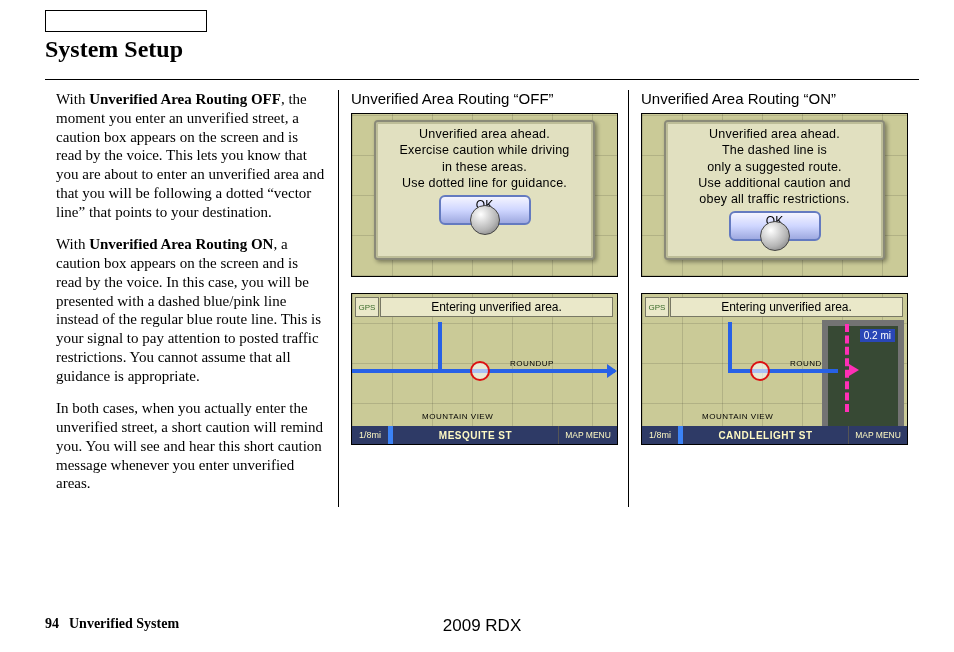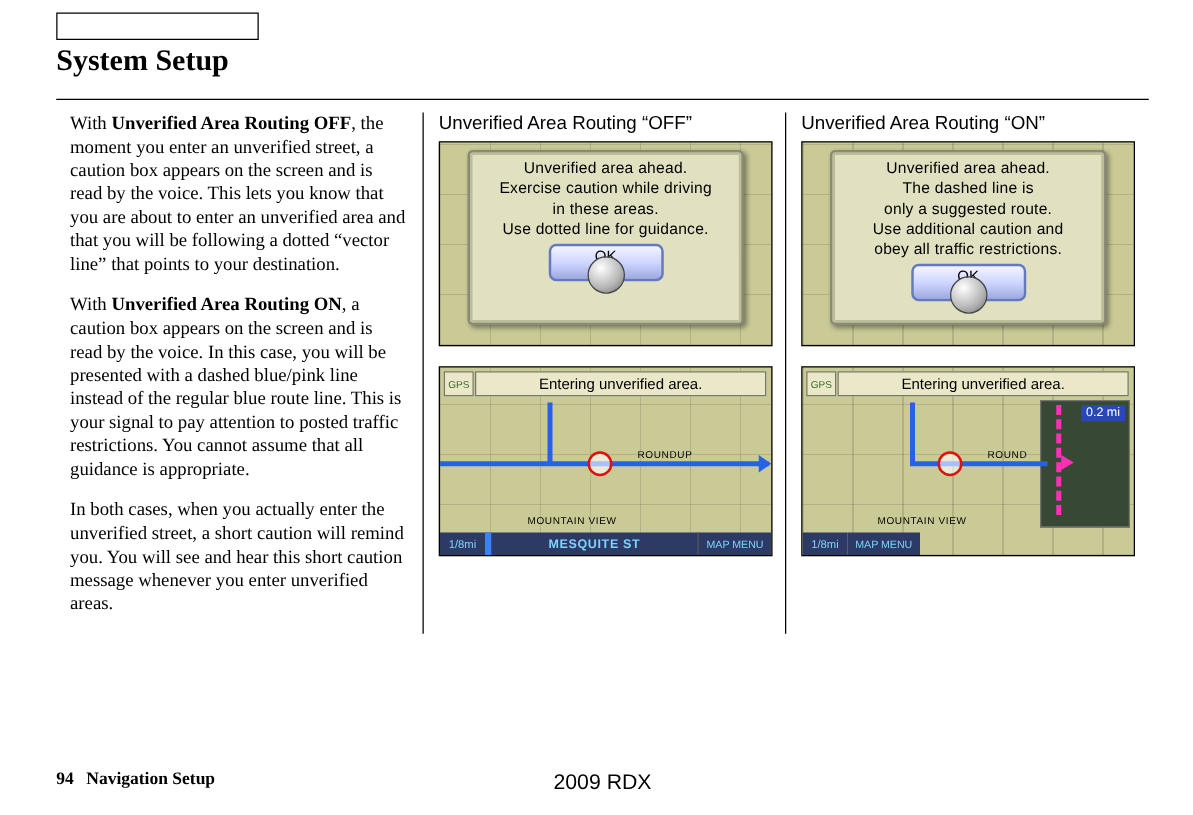--- a/index.html
+++ b/index.html
@@ -132,21 +132,21 @@
     font-family:Arial,Helvetica,sans-serif;
     font-size:8px;
     display:flex; align-items:center; justify-content:center;
     color:#3a6b2a;
   }
   .bottom-bar {
     position:absolute; left:0; right:0; bottom:0;
     height:18px;
     display:flex;
     font-family:Arial,Helvetica,sans-serif;
-    color:#7dd3fc;
+    color:#fef9c3;
   }
   .bottom-bar .scale {
     width:36px; background:#2e3a66;
     font-size:9px; display:flex; align-items:center; justify-content:center;
   }
   .bottom-bar .street {
     flex:1; background:#2e3a66;
     font-size:10px; font-weight:bold; letter-spacing:.5px;
     display:flex; align-items:center; justify-content:center;
     border-left:5px solid #3b82f6; border-right:1px solid #555;
@@ -169,21 +169,21 @@
   .pinkv { position:absolute; right:58px; top:30px; width:0; height:88px;
     border-left:4px dashed #ff2fb6; }
   .pinkv::after {
     content:""; position:absolute; right:-10px; top:40px;
     border-left:10px solid #ff2fb6;
     border-top:6px solid transparent;
     border-bottom:6px solid transparent;
   }
   .dark-panel {
     position:absolute; right:3px; top:26px; width:70px; height:100px;
-    background:#374934; border:1px solid #737373;
+    background:#374934; border:6px solid #737373;
   }
   .dist-tag {
     position:absolute; top:3px; right:3px;
     background:#2a47b7; color:#fff;
     font-family:Arial,Helvetica,sans-serif;
     font-size:10px; padding:1px 4px;
   }
   .target {
     position:absolute; width:16px; height:16px;
     border:2px solid #d11; border-radius:50%;
@@ -289,25 +289,26 @@
           <div class="dist-tag">0.2 mi</div>
         </div>
         <div class="route-blue v"></div>
         <div class="route-blue seg2"></div>
         <div class="pinkv"></div>
         <div class="target" style="left:108px; top:67px;"></div>
         <div class="maplabel" style="left:148px; top:65px;">ROUND</div>
         <div class="maplabel" style="left:60px; top:118px;">MOUNTAIN VIEW</div>
         <div class="bottom-bar">
           <div class="scale">1/8mi</div>
+          <div class="street">CANDLELIGHT ST</div>
           <div class="menu">MAP MENU</div>
         </div>
       </div>
     </div>
 
   </div>
 </div>
 
 <div class="footer">
   <span class="pg">94</span>
-  <span class="section">Navigation Setup</span>
+  <span class="section">Unverified System</span>
   <span class="center">2009 RDX</span>
 </div>
 
 </body></html>

